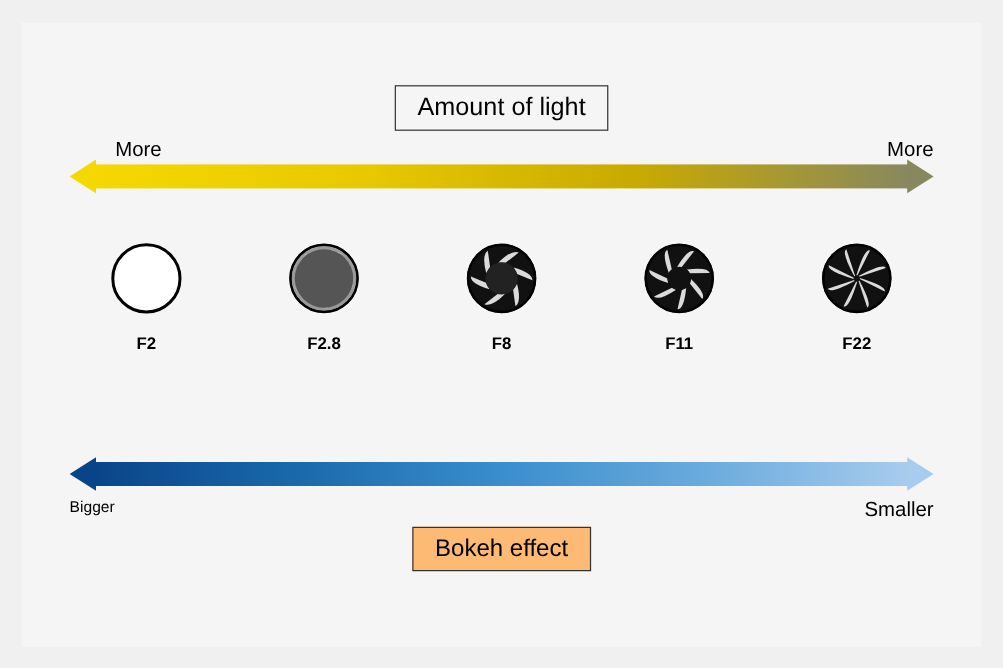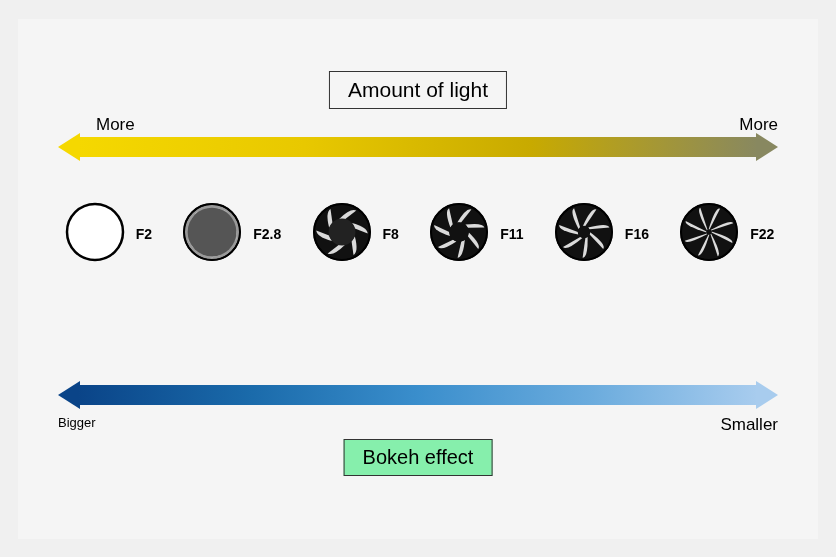--- a/index.html
+++ b/index.html
@@ -107,21 +107,21 @@
       position: absolute;
       top: 180px;
       left: 30px;
       right: 30px;
       display: flex;
       justify-content: space-around;
       align-items: center;
     }
     .aperture-item {
       display: flex;
-      flex-direction: row;
+      flex-direction: column;
       align-items: center;
       gap: 8px;
       justify-content: center;
     }
     .aperture-label {
       font-size: 14px;
       font-weight: 700;
       color: #000;
     }
     .aperture-svg {
@@ -189,21 +189,21 @@
     }
 
     
     .bokeh-label-box {
       position: absolute;
       top: 420px;
       left: 50%;
       transform: translateX(-50%);
       border: 1.5px solid #333;
       padding: 6px 18px;
-      background: #86efac;
+      background: #fdba74;
       font-size: 20px;
       font-weight: 400;
       white-space: nowrap;
     }
   </style>
 </head>
 <body>
 
 <div class="container">
 
@@ -265,35 +265,20 @@
             <path d="M39.4,25.6 Q56.9,23.3 58.4,28.6 L41.8,28.7 Z" fill="rgba(255,255,255,0.85)" stroke="none"></path>
             <path d="M42.8,33.4 Q55.5,45.6 52.2,50.1 L41.9,37.2 Z" fill="rgba(255,255,255,0.85)" stroke="none"></path>
             <path d="M38.8,40.9 Q37.1,58.4 31.6,58.7 L35.3,42.5 Z" fill="rgba(255,255,255,0.85)" stroke="none"></path>
             <path d="M30.4,42.4 Q15.7,52.1 12.0,48.0 L27.0,40.7 Z" fill="rgba(255,255,255,0.85)" stroke="none"></path>
             <path d="M24.0,36.9 Q7.3,31.4 8.2,25.9 L23.2,33.1 Z" fill="rgba(255,255,255,0.85)" stroke="none"></path>
             <path d="M24.4,28.4 Q18.2,11.9 23.1,9.2 L26.8,25.4 Z" fill="rgba(255,255,255,0.85)" stroke="none"></path>
             <circle cx="33" cy="33" r="9.799999999999999" fill="#111" stroke="none"></circle>
             <circle cx="33" cy="33" r="28" fill="none" stroke="black" stroke-width="2"></circle>
           </svg></div>
         <div class="aperture-label">F11</div>
-      </div>
-      <div class="aperture-item">
-        <div class="aperture-svg"><svg width="66" height="66" viewBox="0 0 66 66">
-            <circle cx="33" cy="33" r="28" fill="#111" stroke="black" stroke-width="1.5"></circle>
-            <path d="M31.9,26.9 Q40.3,8.3 45.4,10.4 L34.3,27.0 Z" fill="rgba(255,255,255,0.85)" stroke="none"></path>
-            <path d="M37.1,28.4 Q56.9,23.3 58.4,28.6 L38.5,30.3 Z" fill="rgba(255,255,255,0.85)" stroke="none"></path>
-            <path d="M39.2,33.3 Q55.5,45.6 52.2,50.1 L38.6,35.6 Z" fill="rgba(255,255,255,0.85)" stroke="none"></path>
-            <path d="M36.6,38.0 Q37.1,58.4 31.6,58.7 L34.4,39.0 Z" fill="rgba(255,255,255,0.85)" stroke="none"></path>
-            <path d="M31.4,38.9 Q15.7,52.1 12.0,48.0 L29.2,37.9 Z" fill="rgba(255,255,255,0.85)" stroke="none"></path>
-            <path d="M27.3,35.4 Q7.3,31.4 8.2,25.9 L26.8,33.1 Z" fill="rgba(255,255,255,0.85)" stroke="none"></path>
-            <path d="M27.6,30.1 Q18.2,11.9 23.1,9.2 L29.1,28.2 Z" fill="rgba(255,255,255,0.85)" stroke="none"></path>
-            <circle cx="33" cy="33" r="6.159999999999999" fill="#111" stroke="none"></circle>
-            <circle cx="33" cy="33" r="28" fill="none" stroke="black" stroke-width="2"></circle>
-          </svg></div>
-        <div class="aperture-label">F16</div>
       </div>
       <div class="aperture-item">
         <div class="aperture-svg"><svg width="66" height="66" viewBox="0 0 66 66">
             <circle cx="33" cy="33" r="28" fill="#111" stroke="black" stroke-width="1.5"></circle>
             <path d="M32.6,30.5 Q39.4,8.0 44.0,9.7 L33.5,30.5 Z" fill="rgba(255,255,255,0.85)" stroke="none"></path>
             <path d="M34.5,31.0 Q55.2,19.9 57.2,24.3 L35.1,31.6 Z" fill="rgba(255,255,255,0.85)" stroke="none"></path>
             <path d="M35.5,32.6 Q58.0,39.4 56.3,44.0 L35.5,33.5 Z" fill="rgba(255,255,255,0.85)" stroke="none"></path>
             <path d="M35.0,34.5 Q46.1,55.2 41.7,57.2 L34.4,35.1 Z" fill="rgba(255,255,255,0.85)" stroke="none"></path>
             <path d="M33.4,35.5 Q26.6,58.0 22.0,56.3 L32.5,35.5 Z" fill="rgba(255,255,255,0.85)" stroke="none"></path>
             <path d="M31.5,35.0 Q10.8,46.1 8.8,41.7 L30.9,34.4 Z" fill="rgba(255,255,255,0.85)" stroke="none"></path>

